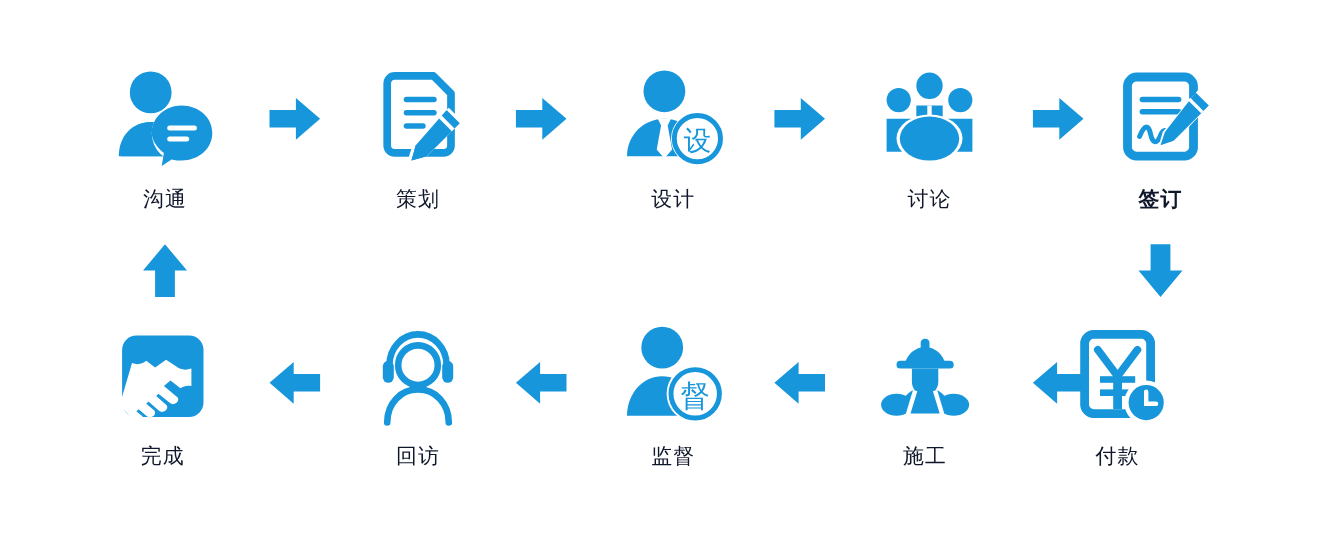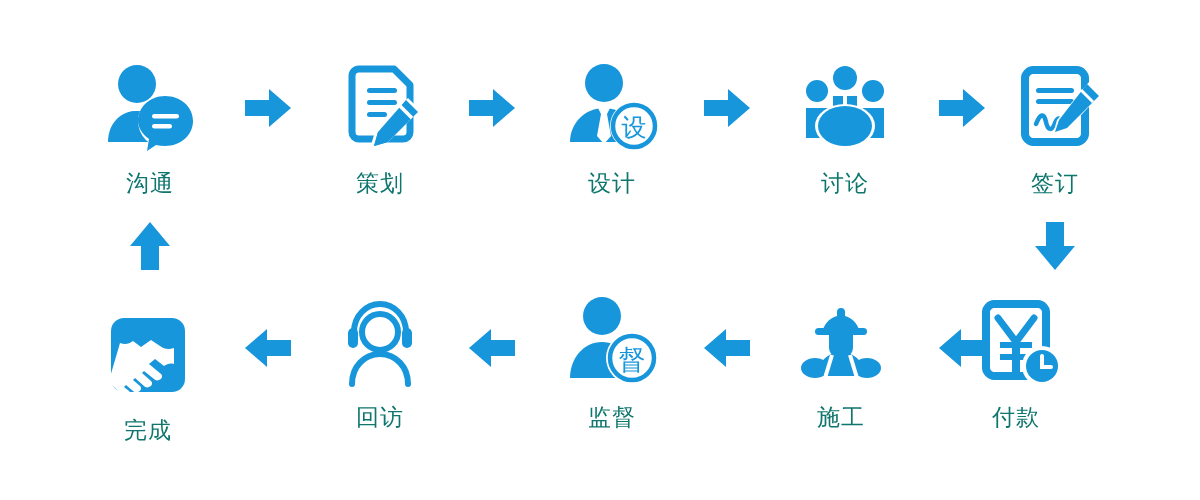--- a/index.html
+++ b/index.html
@@ -36,23 +36,23 @@
     align-items: center;
     justify-content: center;
   }
   .step-icon svg {
     display: block;
     width: 100px;
     height: 100px;
   }
   .step-label {
     margin-top: 14px;
-    font-size: 23px;
+    font-size: 19px;
     line-height: 1;
-    color: #0f766e;
+    color: #0f172a;
     font-family: "DejaVu Sans", "Liberation Sans", sans-serif;
     white-space: nowrap;
     letter-spacing: 1px;
   }
 
   
   .arrow {
     position: absolute;
     width: 60px;
     height: 60px;
@@ -149,21 +149,21 @@
     </div>
     <div class="step-label">讨论</div>
   </div>
 
   <div class="arrow arrow-h" style="left:932px; top:78px;">
     <svg viewBox="0 0 50 46" aria-hidden="true">
       <path d="M2 15h24V4l22 19-22 19V31H2z" fill="#1796DB"></path>
     </svg>
   </div>
 
-  <div class="step" style="left:975px; top:58px;">
+  <div class="step" style="left:975px; top:58px;font-weight:bold;">
     <div class="step-icon">
       <svg viewBox="0 0 100 100" aria-hidden="true">
         <path d="M20 20c0-4 4-8 8-8h44c4 0 8 4 8 8v56c0 4-4 8-8 8H28c-4 0-8-4-8-8z" fill="none" stroke="#1796DB" stroke-width="8" stroke-linejoin="round"></path>
         <rect x="31" y="30" width="38" height="5" rx="2.5" fill="#1796DB"></rect>
         <rect x="31" y="41" width="38" height="5" rx="2.5" fill="#1796DB"></rect>
         <path d="M31 66c4-10 8-12 10-2 2 9 6 9 9 1 3-7 6-5 8 1" fill="none" stroke="#1796DB" stroke-width="4.5" stroke-linecap="round"></path>
         <path d="M84 24 L96 36 L62 72 L48 76 L52 62z" fill="#ffffff"></path>
         <path d="M82 26 L94 38 L62 70 L50 74 L54 62z" fill="#1796DB"></path>
         <path d="M76 32 L88 44" stroke="#ffffff" stroke-width="3"></path>
       </svg>
@@ -252,21 +252,21 @@
     </div>
     <div class="step-label">回访</div>
   </div>
 
   <div class="arrow arrow-h" style="left:238px; top:318px;">
     <svg viewBox="0 0 50 46" aria-hidden="true">
       <path d="M48 15H24V4L2 23l22 19V31h24z" fill="#1796DB"></path>
     </svg>
   </div>
 
-  <div class="step" style="left:68px; top:305px;align-items:center;">
+  <div class="step" style="left:68px; top:292px;align-items:center;">
     <div class="step-icon">
       <svg viewBox="0 0 100 100" aria-hidden="true">
         <rect x="13" y="13" width="74" height="74" rx="13" fill="#1796DB"></rect>
         <path d="M22 38c5 2 9 1 13-2l8 6 10-7 9 6c4 3 8 4 14 2v16c-4-1-7 0-10 2l-9-7-6 5 12 10c2 2 1 5-2 6-2 1-4 0-5-1l-10-8-2 2 9 8c2 2 1 5-2 6-2 1-4 0-5-1l-9-8-2 2 7 6c2 2 1 5-2 6-2 1-4 0-5-1l-7-6-2 2 5 4c2 2 1 5-2 5-2 1-4 0-5-1l-8-8c-2-2-4-3-6-3z" fill="#ffffff"></path>
       </svg>
     </div>
     <div class="step-label">完成</div>
   </div>
 
   <div class="arrow arrow-v" style="left:120px; top:216px;">

